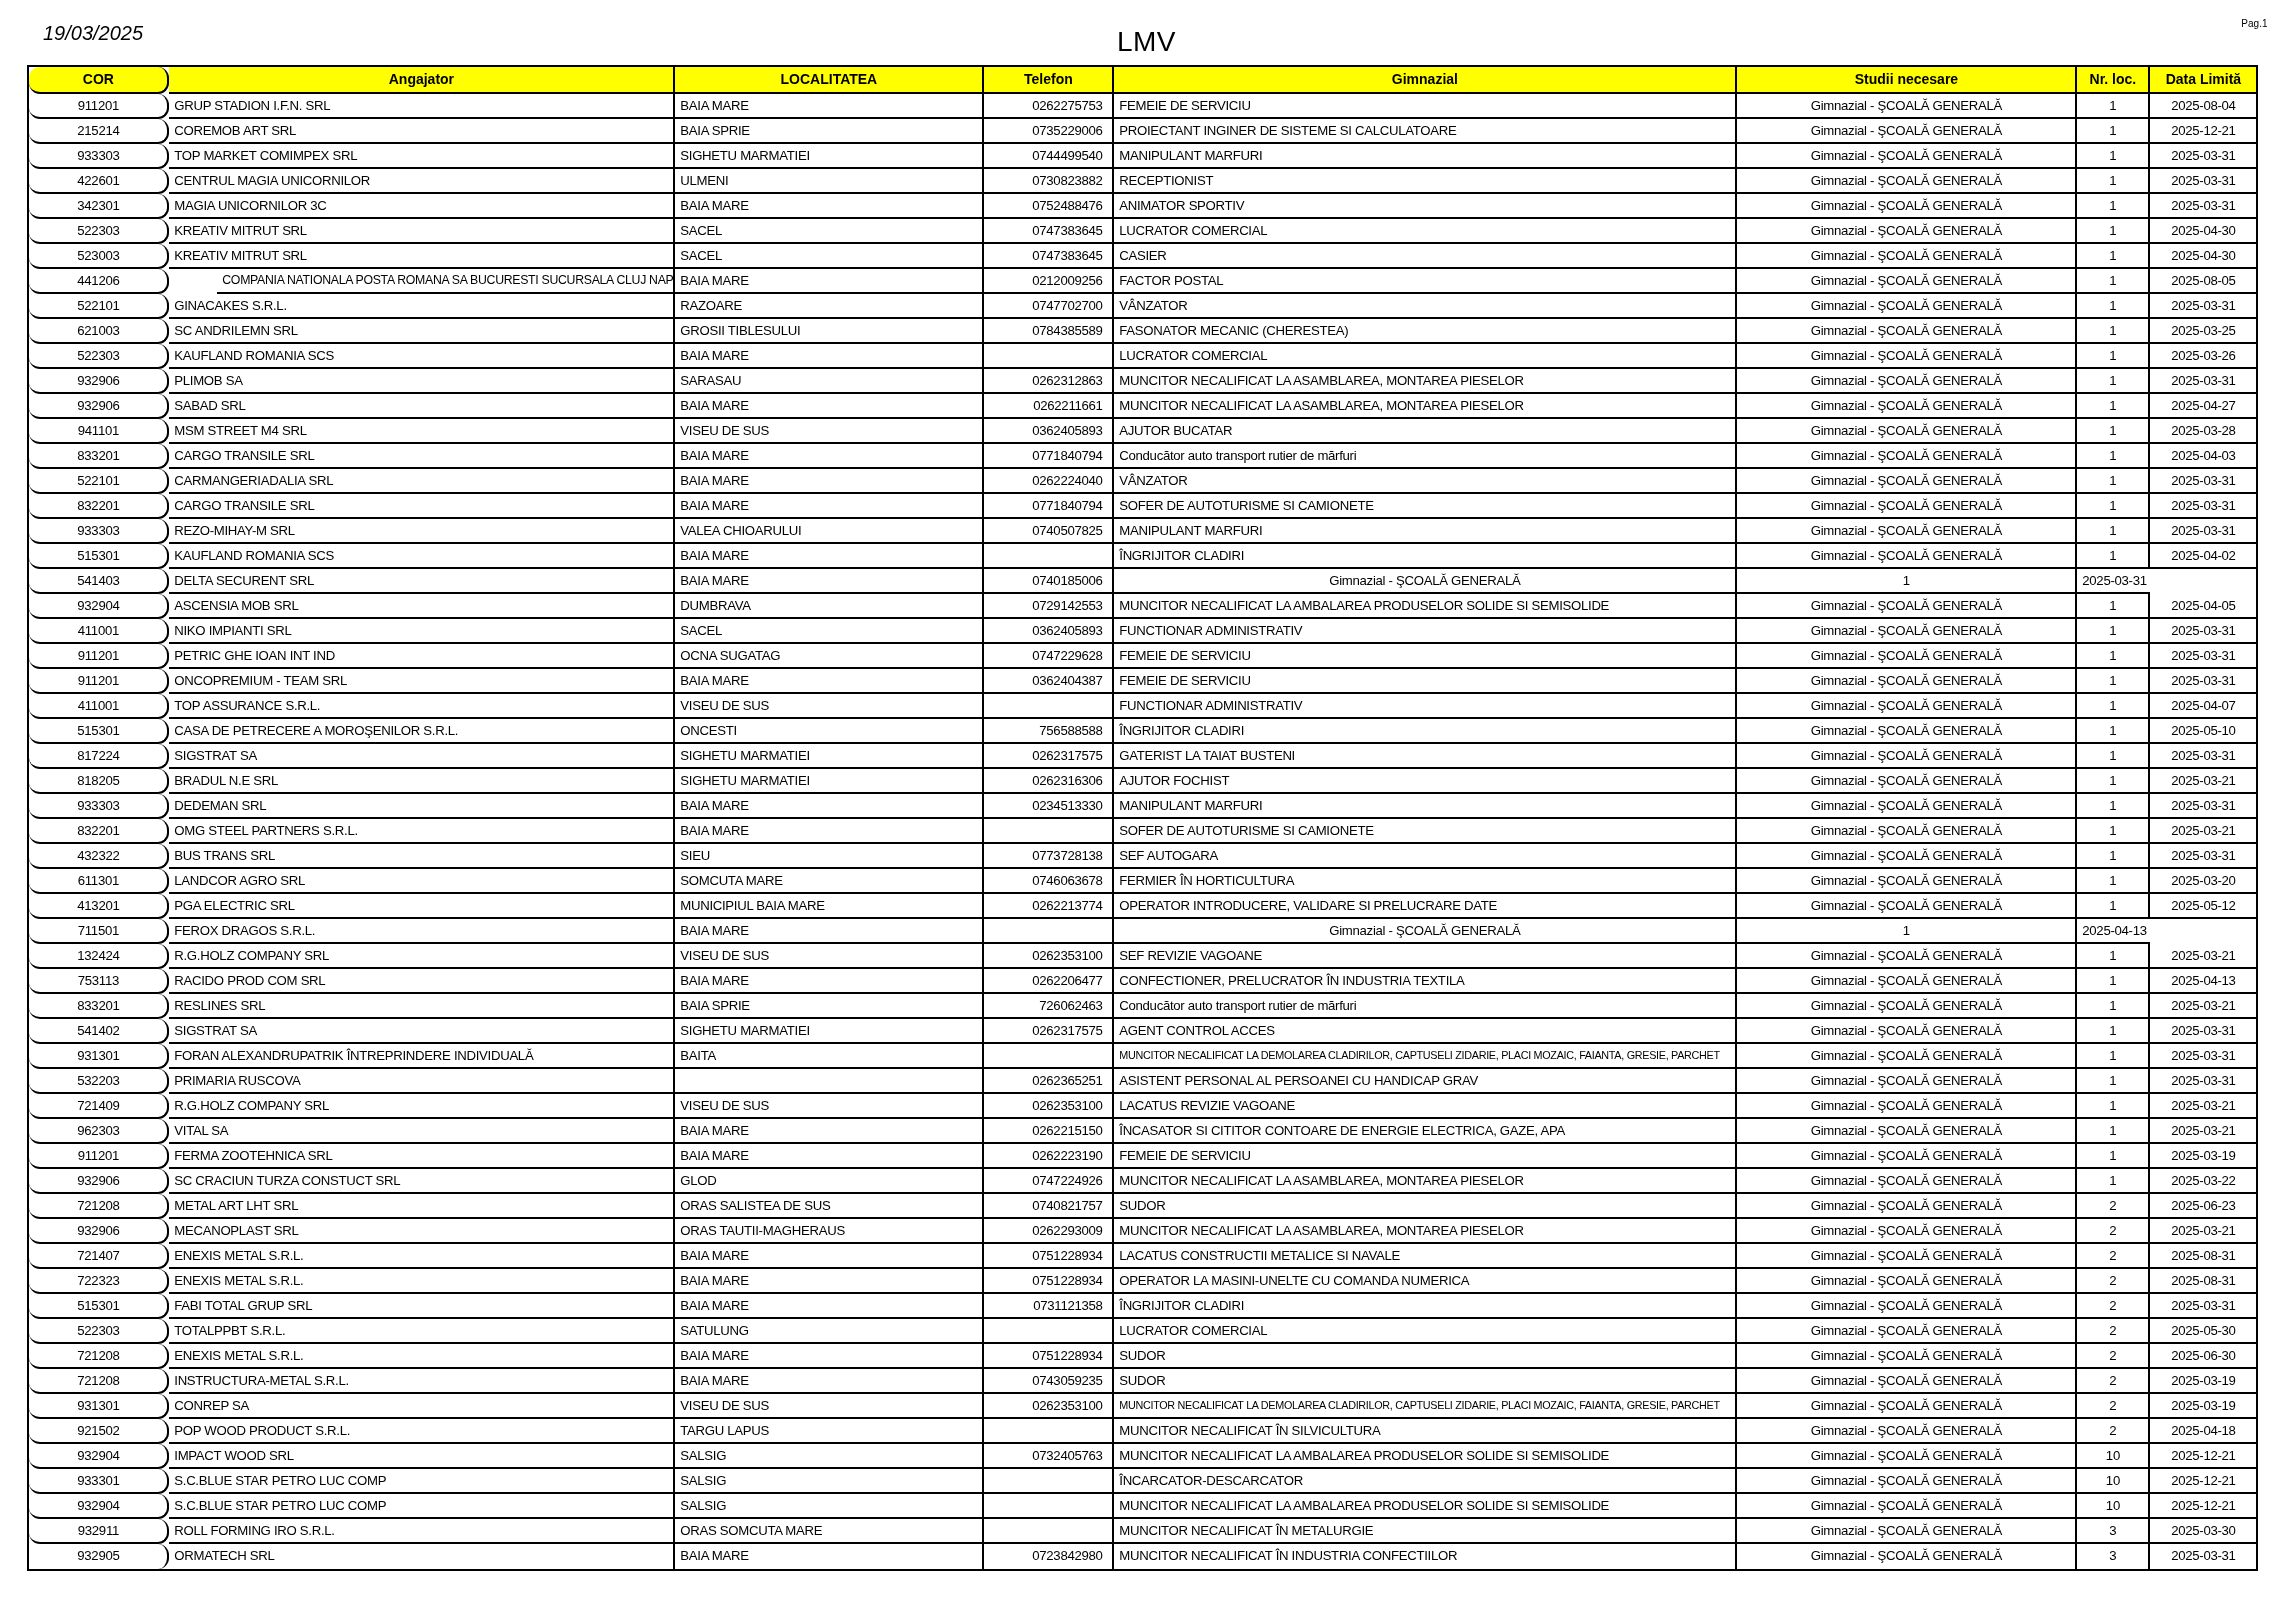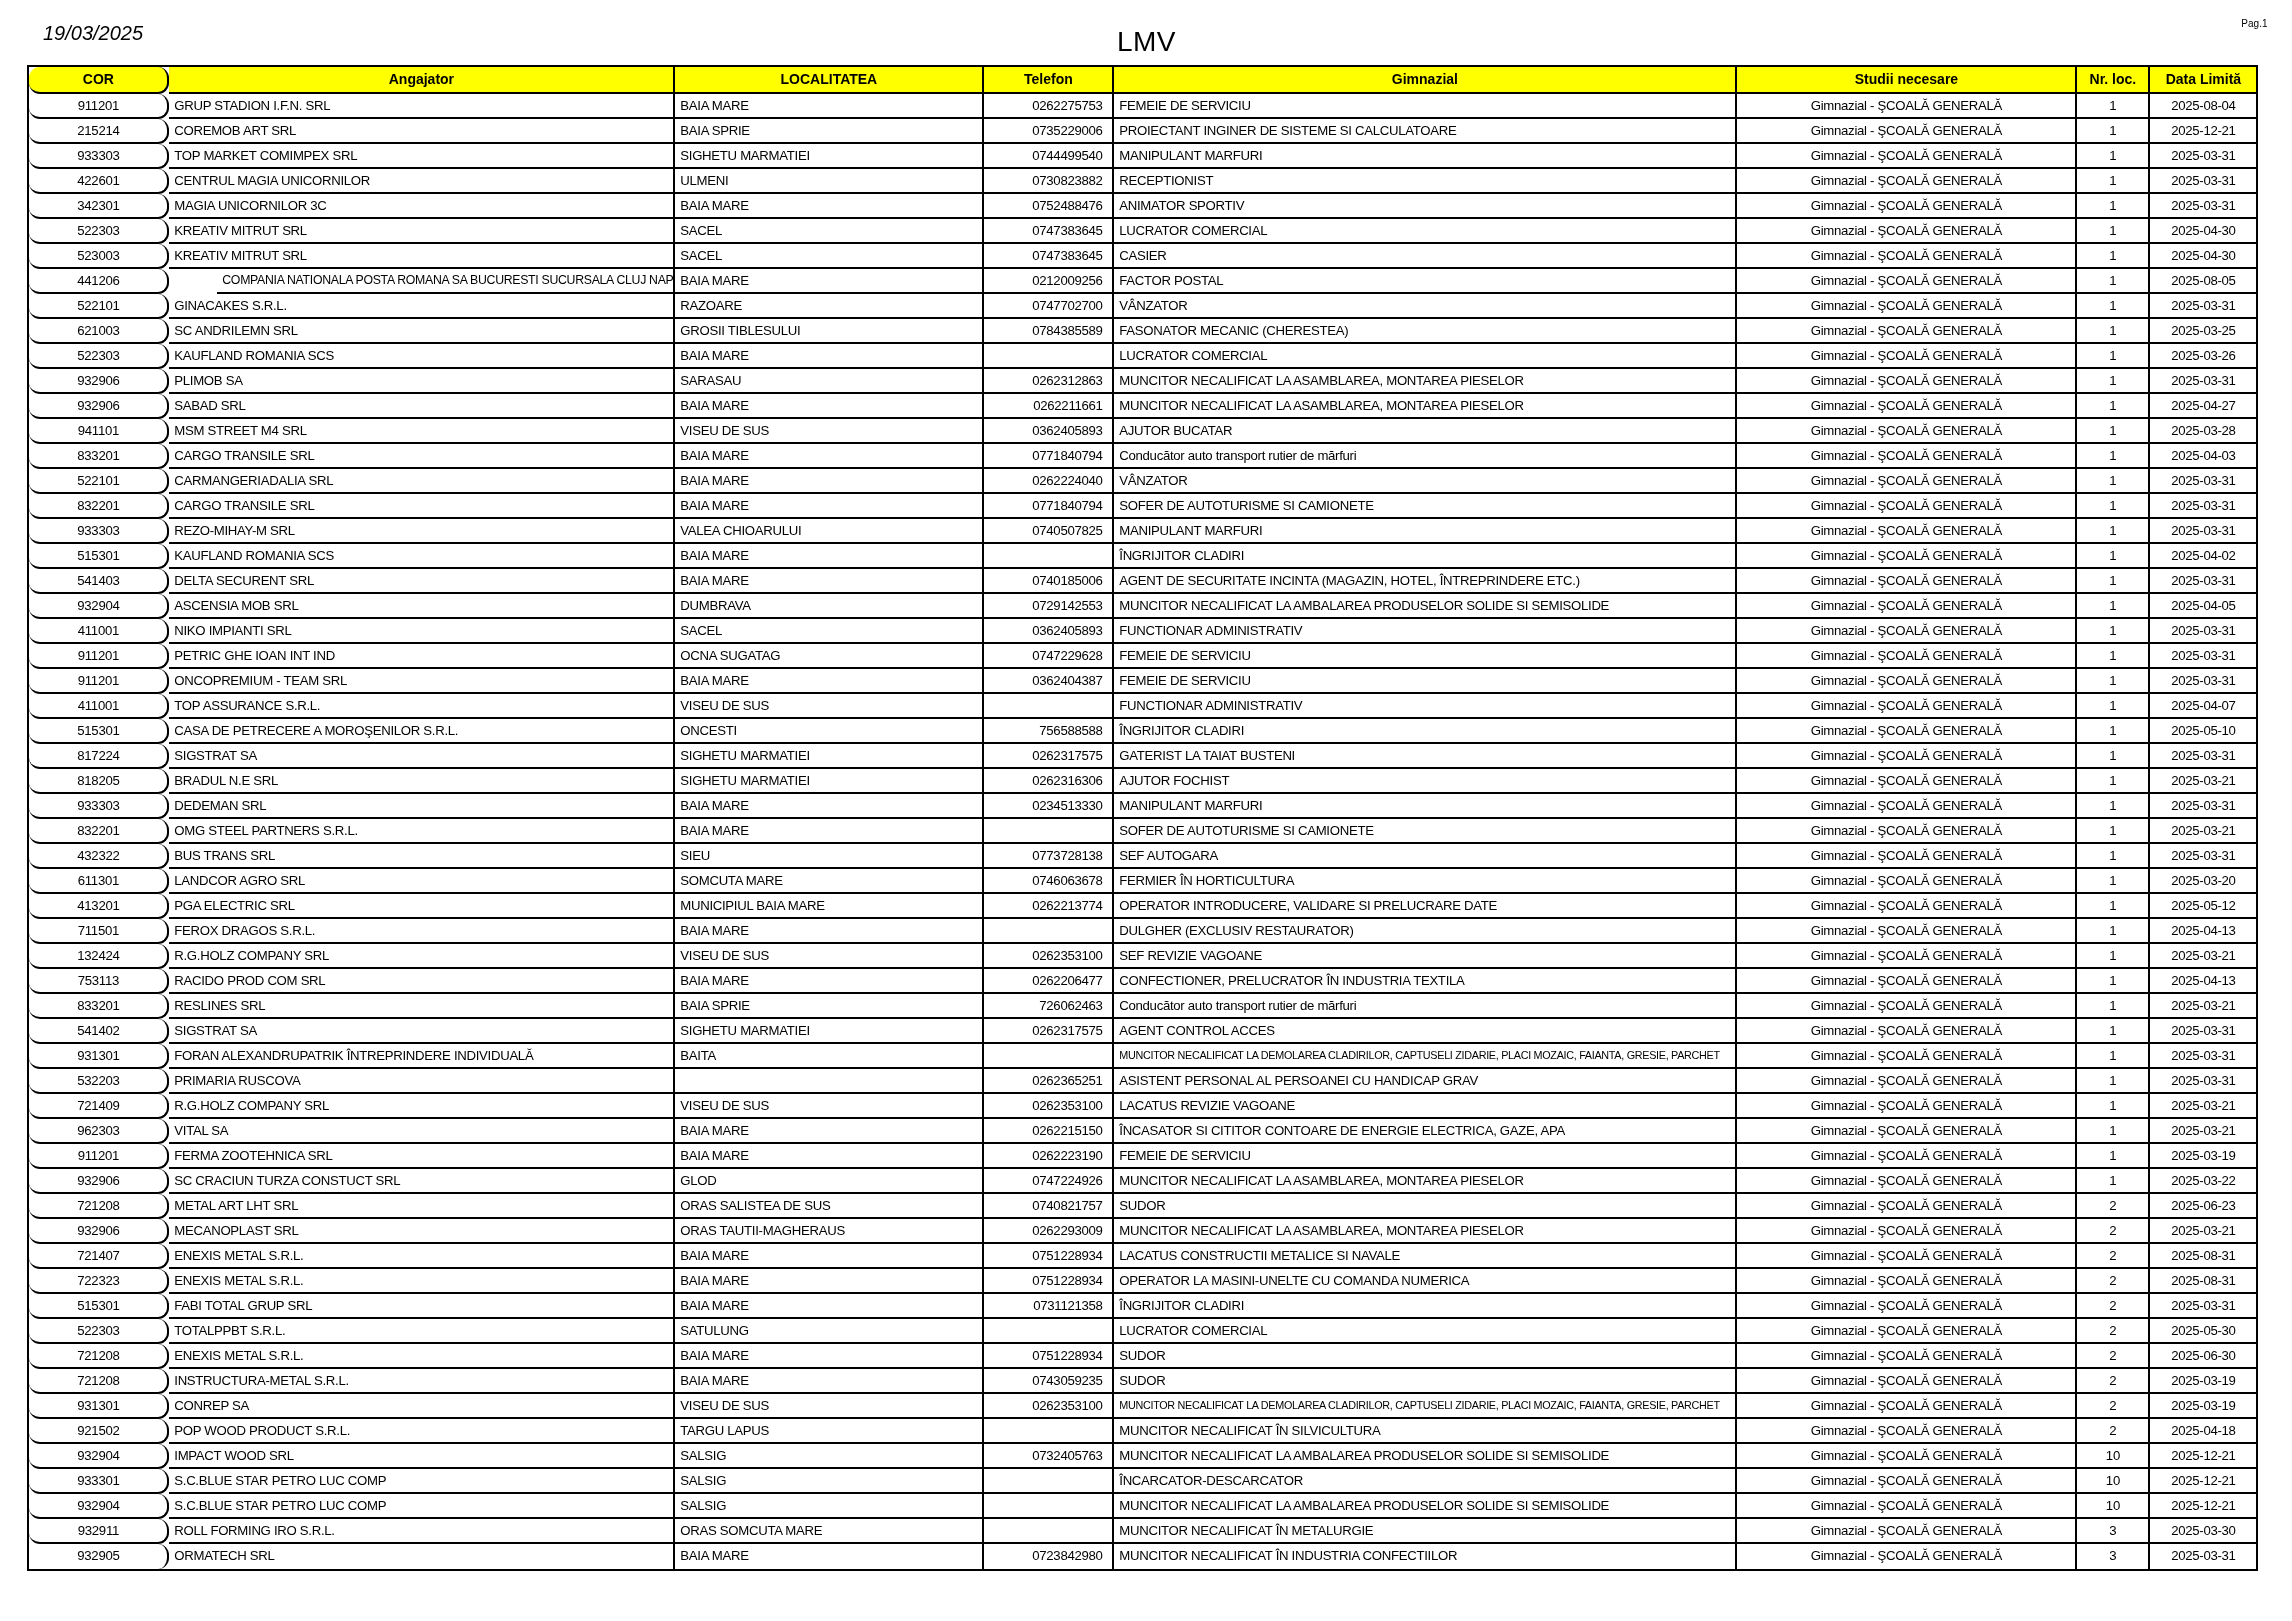--- a/index.html
+++ b/index.html
@@ -261,21 +261,20 @@
         <div class="cell c4">ÎNGRIJITOR CLADIRI</div>
         <div class="cell c5">Gimnazial - ŞCOALĂ GENERALĂ</div>
         <div class="cell c6">1</div>
         <div class="cell c7">2025-04-02</div>
       </div>
       <div class="row">
         <div class="cell c0">541403</div>
         <div class="cell c1">DELTA SECURENT SRL</div>
         <div class="cell c2">BAIA MARE</div>
         <div class="cell c3">0740185006</div>
-        <div class="cell c4">AGENT DE SECURITATE INCINTA (MAGAZIN, HOTEL, ÎNTREPRINDERE ETC.)</div>
         <div class="cell c5">Gimnazial - ŞCOALĂ GENERALĂ</div>
         <div class="cell c6">1</div>
         <div class="cell c7">2025-03-31</div>
       </div>
       <div class="row">
         <div class="cell c0">932904</div>
         <div class="cell c1">ASCENSIA MOB SRL</div>
         <div class="cell c2">DUMBRAVA</div>
         <div class="cell c3">0729142553</div>
         <div class="cell c4">MUNCITOR NECALIFICAT LA AMBALAREA PRODUSELOR SOLIDE SI SEMISOLIDE</div>
@@ -401,21 +400,20 @@
         <div class="cell c4">OPERATOR INTRODUCERE, VALIDARE SI PRELUCRARE DATE</div>
         <div class="cell c5">Gimnazial - ŞCOALĂ GENERALĂ</div>
         <div class="cell c6">1</div>
         <div class="cell c7">2025-05-12</div>
       </div>
       <div class="row">
         <div class="cell c0">711501</div>
         <div class="cell c1">FEROX DRAGOS S.R.L.</div>
         <div class="cell c2">BAIA MARE</div>
         <div class="cell c3"></div>
-        <div class="cell c4">DULGHER (EXCLUSIV RESTAURATOR)</div>
         <div class="cell c5">Gimnazial - ŞCOALĂ GENERALĂ</div>
         <div class="cell c6">1</div>
         <div class="cell c7">2025-04-13</div>
       </div>
       <div class="row">
         <div class="cell c0">132424</div>
         <div class="cell c1">R.G.HOLZ COMPANY SRL</div>
         <div class="cell c2">VISEU DE SUS</div>
         <div class="cell c3">0262353100</div>
         <div class="cell c4">SEF REVIZIE VAGOANE</div>

